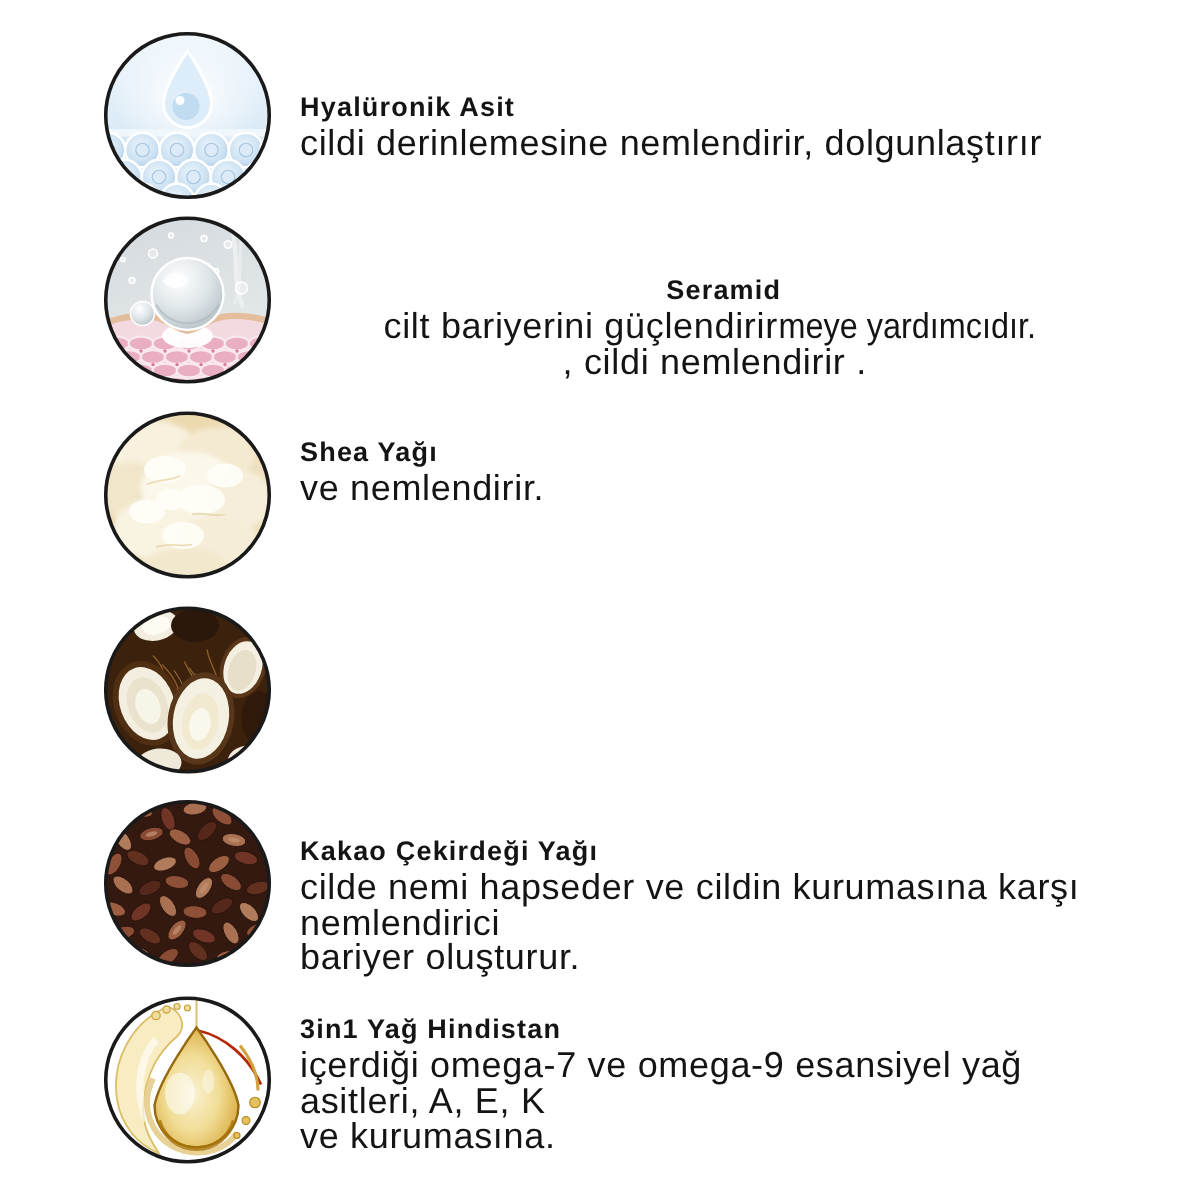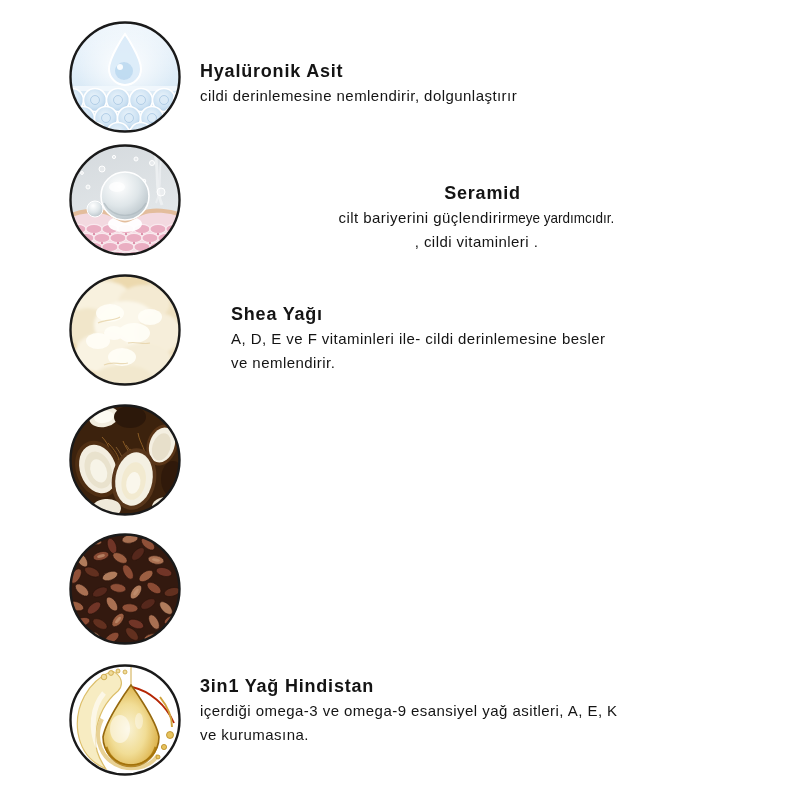--- a/index.html
+++ b/index.html
@@ -10,21 +10,21 @@
   .row{position:absolute;left:0;width:800px;padding-left:44px;}
   .circle{
     position:absolute;left:68px;top:0;width:114px;height:114px;
   }
   .circle svg{width:114px;height:114px;display:block;}
   .textblock{position:absolute;left:200px;width:565px;}
   .title{
     font-weight:bold;font-size:18px;letter-spacing:0.8px;line-height:21px;margin-bottom:2px;
   }
   .line{
-    font-size:15px;letter-spacing:0.45px;line-height:23.5px;
+    font-size:24px;letter-spacing:0.45px;line-height:23.5px;
   }
   .condensed{
     display:inline-block;transform:scaleX(0.9);transform-origin:left center;letter-spacing:0;
   }
   .hang{text-indent:-12px;}
 </style>
 </head>
 <body>
 
 <div class="row" style="top:20px;height:123px;">
@@ -173,21 +173,21 @@
         <circle cx="57" cy="53" r="24" fill="url(#g2sph)" stroke="#ffffff" stroke-width="1.6"></circle>
         <path d="M36,60 A24 24 0 0 0 78,60" fill="none" stroke="#aeb9bf" stroke-width="1.4" opacity="0.7"></path>
         <ellipse cx="49" cy="44" rx="8" ry="5" fill="#ffffff" opacity="0.75"></ellipse>
       </g>
       <circle cx="57" cy="57" r="54.5" fill="none" stroke="#1a1a1a" stroke-width="2.4"></circle>
     </svg>
   </div>
   <div class="textblock" style="top:40px;">
     <div class="title">Seramid</div>
     <div class="line"><span>cilt bariyerini güçlendirir</span><span class="condensed">meye yardımcıdır.</span></div>
-    <div class="line hang">, cildi vitaminleri .</div>
+    <div class="line hang">, cildi nemlendirir .</div>
   </div>
 </div>
 
 <div class="row" style="top:273px;height:123px;">
   <div class="circle">
     <svg viewBox="0 0 114 114">
       <defs>
         <clipPath id="c3">
             <circle cx="57" cy="57" r="54.5"></circle>
           </clipPath>
@@ -221,23 +221,22 @@
         </g>
         <g fill="none" stroke="#e6d3a8" stroke-width="1.2" opacity="0.8">
           <path d="M30,50 C38,46 46,48 52,44"></path>
           <path d="M60,70 C68,68 74,72 82,70"></path>
           <path d="M36,92 C44,88 52,92 60,90"></path>
         </g>
       </g>
       <circle cx="57" cy="57" r="54.5" fill="none" stroke="#1a1a1a" stroke-width="2.4"></circle>
     </svg>
   </div>
-  <div class="textblock" style="top:31px;margin-left:31px;">
+  <div class="textblock" style="top:18px;">
     <div class="title">Shea Yağı</div>
-    <div class="line">A, D, E ve F vitaminleri ile- cildi derinlemesine besler</div>
     <div class="line">ve nemlendirir.</div>
   </div>
 </div>
 
 <div class="row" style="top:403px;height:123px;">
   <div class="circle">
     <svg viewBox="0 0 114 114">
       <defs>
           <clipPath id="c4">
             <circle cx="57" cy="57" r="54.5"></circle>
@@ -347,20 +346,25 @@
         <g fill="#c29070" opacity="0.75">
           <ellipse cx="33" cy="24" rx="4" ry="1.6" transform="rotate(-15 33 24)"></ellipse>
           <ellipse cx="68" cy="60" rx="4" ry="1.6" transform="rotate(-55 68 60)"></ellipse>
           <ellipse cx="50" cy="88" rx="4" ry="1.6" transform="rotate(-50 50 88)"></ellipse>
           <ellipse cx="88" cy="28" rx="4" ry="1.6" transform="rotate(10 88 28)"></ellipse>
         </g>
       </g>
       <circle cx="57" cy="57" r="54.5" fill="none" stroke="#1a1a1a" stroke-width="2.4"></circle>
     </svg>
   </div>
+  <div class="textblock" style="top:25px;">
+    <div class="title">Kakao Çekirdeği Yağı</div>
+    <div class="line">cilde nemi hapseder ve cildin kurumasına karşı nemlendirici</div>
+    <div class="line">bariyer oluşturur.</div>
+  </div>
 </div>
 
 <div class="row" style="top:663px;height:123px;">
   <div class="circle">
     <svg viewBox="0 0 114 114">
       <defs>
         <clipPath id="c6">
             <circle cx="57" cy="57" r="54.5"></circle>
           </clipPath>
         <radialGradient id="g6" cx="0.45" cy="0.55" r="0.7">
@@ -392,16 +396,16 @@
         <path d="M63,22 C63,22 38,56 35,74 A28,28 0 1 0 91,74 C88,56 63,22 63,22 Z" fill="url(#g6)" stroke="#96690f" stroke-width="1.6"></path>
         <path d="M38,84 A26 26 0 0 0 88,84" fill="none" stroke="#a87408" stroke-width="3" opacity="0.8"></path>
         <ellipse cx="52" cy="66" rx="10" ry="14" fill="#ffffff" opacity="0.5"></ellipse>
         <ellipse cx="71" cy="58" rx="4" ry="8" fill="#ffffff" opacity="0.4"></ellipse>
       </g>
       <circle cx="57" cy="57" r="54.5" fill="none" stroke="#1a1a1a" stroke-width="2.4"></circle>
     </svg>
   </div>
   <div class="textblock" style="top:13px;">
     <div class="title">3in1 Yağ Hindistan</div>
-    <div class="line">içerdiği omega-3 ve omega-9 esansiyel yağ asitleri, A, E, K</div>
+    <div class="line">içerdiği omega-7 ve omega-9 esansiyel yağ asitleri, A, E, K</div>
     <div class="line">ve kurumasına.</div>
   </div>
 </div>
 
 </body></html>

